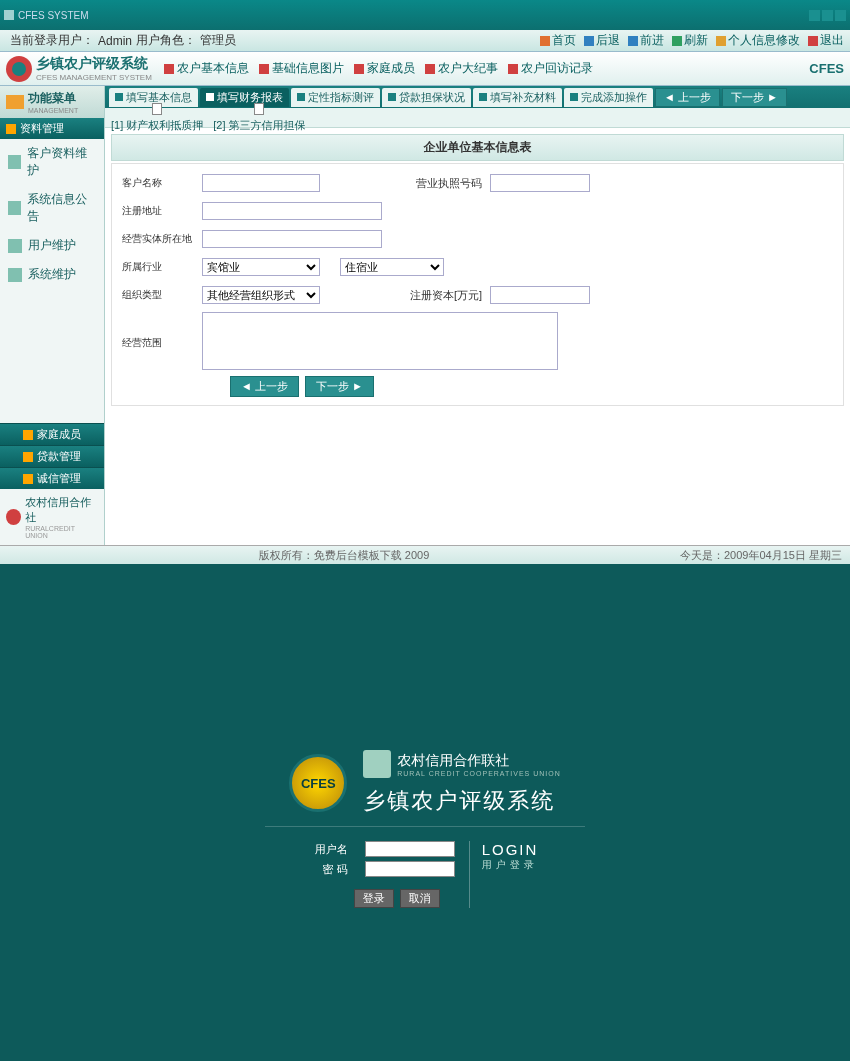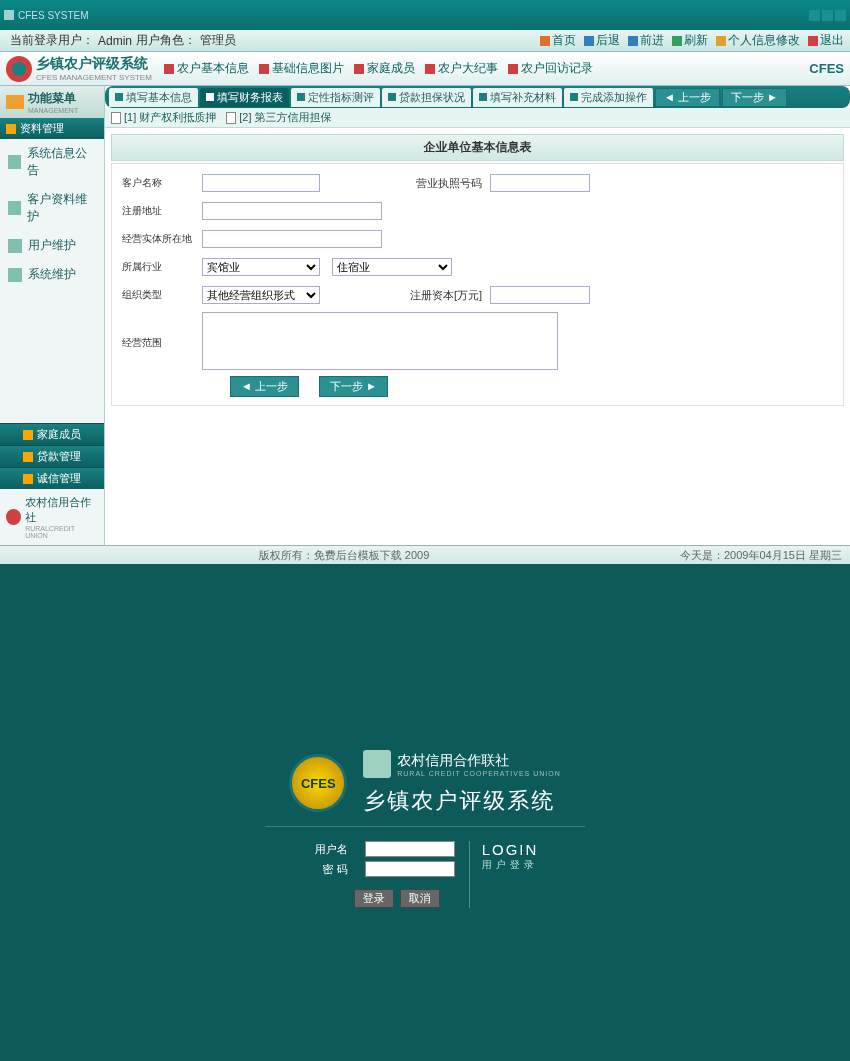--- a/index.html
+++ b/index.html
@@ -34,39 +34,39 @@
 .side-section .dot { width: 10px; height: 10px; background: #ffa500; }
 .side-item { padding: 6px 8px; display: flex; align-items: center; gap: 6px; color: #1a6060; cursor: pointer; }
 .side-item .icn { width: 14px; height: 14px; background: #80c0b0; }
 .side-bottom { margin-top: auto; }
 .side-btn { background: linear-gradient(#1a8080,#0a6060); color: #fff; padding: 3px 6px; display: flex; align-items: center; gap: 4px; border-top: 1px solid #0a5050; font-size: 11px; justify-content: center; }
 .side-btn .icn { width: 10px; height: 10px; background: #ffa500; }
 .side-partner { padding: 6px; text-align: left; color: #1a6060; font-size: 11px; display: flex; align-items: center; gap: 4px; }
 .side-partner .picn { width: 16px; height: 16px; background: #d04040; border-radius: 50%; }
 .side-partner-sub { font-size: 7px; color: #999; display: block; }
 .content { flex: 1; background: #fff; display: flex; flex-direction: column; }
-.tabs { background: linear-gradient(#1a8080,#127070); height: 22px; display: flex; align-items: center; padding: 0 4px; gap: 2px; border-radius: 8px; }
+.tabs { background: linear-gradient(#1a8080,#127070); height: 22px; display: flex; align-items: center; padding: 0 4px; gap: 2px; }
 .tab { background: #e8f4f2; color: #1a6060; padding: 2px 6px; display: flex; align-items: center; gap: 3px; font-size: 11px; cursor: pointer; border-radius: 2px 2px 0 0; }
 .tab .sq { width: 8px; height: 8px; background: #1a8080; }
 .tab.active { background: #0a6060; color: #fff; }
 .tab.active .sq { background: #fff; }
 .tab-btn { background: #2a9090; color: #fff; padding: 1px 8px; font-size: 11px; cursor: pointer; border: 1px solid #1a7070; display: flex; align-items: center; gap: 3px; }
 .subtabs { background: #e8f4f2; height: 20px; display: flex; align-items: center; padding: 0 6px; gap: 10px; border-bottom: 1px solid #c0dad5; font-size: 11px; }
-.subtab { display: flex; align-items: center; gap: 3px; color: #1a6060; cursor: pointer; }
+.subtab { display: flex; align-items: center; gap: 3px; color: #1a6060; cursor: pointer; flex-direction: column; }
 .subtab .pg { width: 10px; height: 12px; background: #fff; border: 1px solid #888; }
 .form-area { padding: 6px; }
 .form-title { background: linear-gradient(#e8f4f2, #d0e8e4); text-align: center; padding: 4px; font-weight: bold; color: #333; border: 1px solid #c0dad5; margin-bottom: 2px; }
 .form-body { border: 1px solid #e0e0e0; padding: 8px 10px; }
 .form-row { display: flex; align-items: center; margin-bottom: 6px; min-height: 22px; }
 .form-label { width: 80px; text-align: left; padding-right: 8px; color: #333; font-size: 10px; }
 .form-input { height: 18px; border: 1px solid #aac; font-size: 11px; padding: 0 2px; }
 .form-label2 { width: 100px; text-align: right; padding-right: 8px; color: #333; font-size: 11px; margin-left: 70px; }
 .form-select { height: 18px; border: 1px solid #aac; font-size: 11px; background: #fff; }
 .form-textarea { border: 1px solid #aac; font-size: 11px; resize: none; }
-.form-btns { display: flex; gap: 20px; margin-left: 88px; margin-top: 4px; padding-left: 20px; }
+.form-btns { display: flex; gap: 6px; margin-left: 88px; margin-top: 4px; padding-left: 20px; }
 .form-btn { background: #2a9090; color: #fff; padding: 2px 10px; font-size: 11px; border: 1px solid #1a7070; cursor: pointer; }
 .footer { background: linear-gradient(#e8f4f2, #d0e8e4); height: 18px; display: flex; align-items: center; padding: 0 8px; font-size: 11px; color: #666; }
 .footer-left { flex: 1; text-align: center; }
 .footer-right { color: #666; }
 .login-section { background: #0d5a5a; min-height: 530px; display: flex; flex-direction: column; align-items: center; justify-content: center; color: #fff; position: relative; }
 .login-logo-row { display: flex; align-items: center; gap: 16px; }
 .login-cfes-logo { width: 58px; height: 58px; background: radial-gradient(circle, #ffd700, #b8860b); border-radius: 50%; border: 3px solid #1a7070; display: flex; align-items: center; justify-content: center; font-weight: bold; color: #0a4040; font-size: 13px; }
 .login-coop { display: flex; align-items: center; gap: 6px; }
 .login-coop-icon { width: 28px; height: 28px; background: #a0d0c0; border-radius: 3px; }
 .login-coop-text { font-size: 14px; }
@@ -175,25 +175,25 @@
           <div class="side-header-text">功能菜单</div>
           <div class="side-header-sub">MANAGEMENT</div>
         </div>
       </div>
       <div class="side-section">
         <span class="dot"></span>
         <span>资料管理</span>
       </div>
       <div class="side-item">
           <span class="icn"></span>
-          <span>系统信息公告</span>
+          <span>客户资料维护</span>
         </div>
       <div class="side-item">
           <span class="icn"></span>
-          <span>客户资料维护</span>
+          <span>系统信息公告</span>
         </div>
       <div class="side-item">
           <span class="icn"></span>
           <span>用户维护</span>
         </div>
       <div class="side-item">
           <span class="icn"></span>
           <span>系统维护</span>
         </div>
       <div class="side-bottom">
@@ -272,21 +272,21 @@
             <span class="form-label">注册地址</span>
             <input class="form-input" style="width: 180px;">
           </div>
           <div class="form-row">
             <span class="form-label">经营实体所在地</span>
             <input class="form-input" style="width: 180px;">
           </div>
           <div class="form-row">
             <span class="form-label">所属行业</span>
             <select class="form-select" style="width:118px"><option>宾馆业</option></select>
-            <select class="form-select" style="width:120px; margin-left:12px"><option>住宿业</option></select>
+            <select class="form-select" style="width:104px; margin-left:20px"><option>住宿业</option></select>
           </div>
           <div class="form-row">
             <span class="form-label">组织类型</span>
             <select class="form-select" style="width:118px"><option>其他经营组织形式</option></select>
             <span class="form-label2" style="margin-left:70px">注册资本[万元]</span>
             <input class="form-input" style="width: 100px;">
           </div>
           <div class="form-row" style="align-items:flex-start">
             <span class="form-label" style="padding-top:24px">经营范围</span>
             <textarea class="form-textarea" style="width: 356px; height: 58px;"></textarea>

